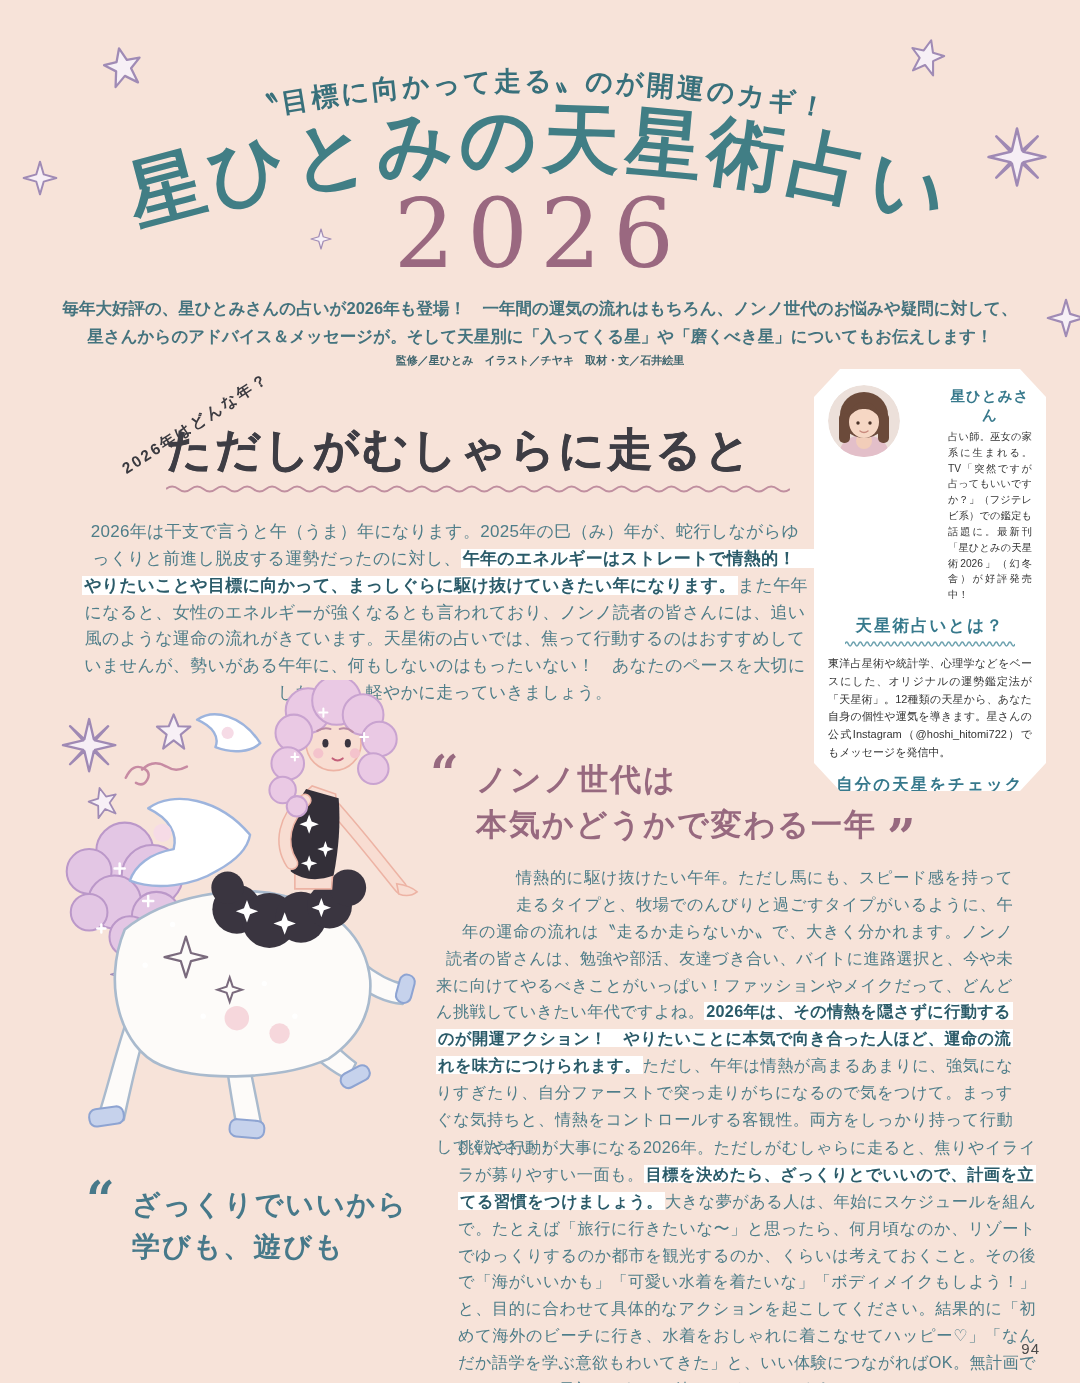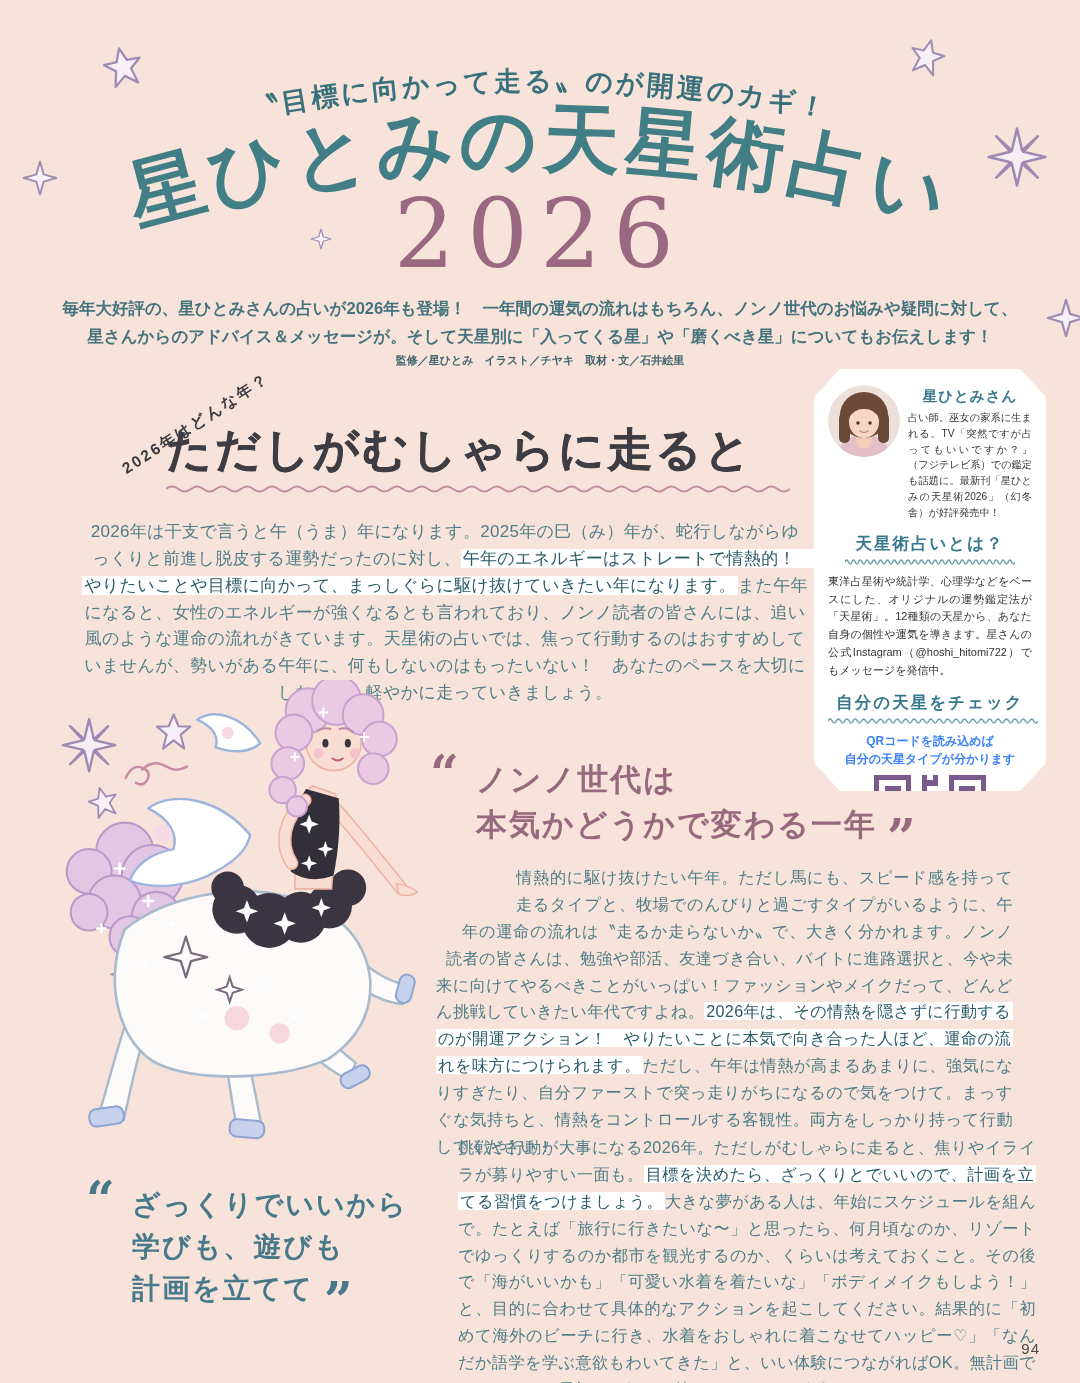--- a/index.html
+++ b/index.html
@@ -24,32 +24,32 @@
   .section-heading{position:absolute;left:166px;top:420px;margin:0;font-size:45px;font-weight:900;
           color:#3e3d44;letter-spacing:3px;-webkit-text-stroke:.6px #3e3d44;white-space:nowrap;}
   .wave{color:#6fa3b0;}
   .wave-heading{position:absolute;left:166px;top:484px;width:624px;height:10px;color:#c08fa0;}
   
   .card{position:absolute;left:814px;top:369px;width:232px;height:422px;background:#fff;box-sizing:border-box;
         padding:16px 14px 0 14px;
         clip-path:polygon(26px 0,calc(100% - 26px) 0,100% 28px,100% calc(100% - 28px),calc(100% - 26px) 100%,26px 100%,0 calc(100% - 28px),0 28px);}
   .profile-row{display:flex;gap:8px;}
   .avatar{width:72px;height:72px;border-radius:50%;overflow:hidden;flex:none;}
-  .profile-col{flex:1;min-width:0;}
+  .profile-col{flex:1;min-width:0;margin-left:40px;}
   .profile-name{color:#37798c;font-size:14.5px;font-weight:800;text-align:center;letter-spacing:1px;margin:2px 0 4px;}
   .profile-bio{margin:0;font-size:10.2px;line-height:1.55;color:#333;text-align:justify;}
   .card-heading{color:#37798c;font-size:16.5px;font-weight:800;text-align:center;letter-spacing:2px;margin:12px 0 0;}
   .wave-teal{width:170px;height:8px;margin:3px auto 7px;}
   .card-body{margin:0;font-size:11px;line-height:1.62;color:#333;text-align:justify;}
   .qr-caption{margin:5px 0 0;font-size:12px;font-weight:700;color:#3b82f6;text-align:center;line-height:1.5;}
   .qr{width:112px;height:112px;margin:7px auto 0;}
   
   .para{margin:0;color:#4e7d89;font-weight:500;letter-spacing:.3px;}
   .para1{position:absolute;left:82px;top:519px;width:726px;text-align:center;font-size:17px;line-height:1.58;}
-  .hl{background:#fff;color:#2b5b69;font-weight:400;padding:0 2px;
+  .hl{background:#fff;color:#2b5b69;font-weight:700;padding:0 2px;
       -webkit-box-decoration-break:clone;box-decoration-break:clone;margin-top:40px;}
   .para2{position:absolute;left:436px;top:864px;width:577px;text-align:justify;font-size:16.2px;line-height:1.66;}
   .stair{float:left;clear:left;height:27px;}
   .s1{width:80px}.s2{width:26px}.s3{width:10px}
   .para3{position:absolute;left:458px;top:1134px;width:578px;text-align:justify;font-size:16.2px;line-height:1.66;}
   
   .quote{position:absolute;font-weight:800;white-space:nowrap;}
   .quote1{left:430px;top:758px;color:#97697f;font-size:31px;letter-spacing:2px;line-height:1.45;padding-left:46px;}
   .quote2{left:86px;top:1184px;color:#47798a;font-size:28px;letter-spacing:2px;line-height:1.5;padding-left:46px;}
   .qmark{font-family:"DejaVu Serif","Liberation Serif",serif;font-weight:700;line-height:0;}
@@ -475,19 +475,18 @@
     <div>ノンノ世代は</div>
     <div class="q-indent"><span>本気かどうかで変わる一年</span><span class="qmark close">”</span></div>
   </div>
 
   <p class="para para2"><span class="stair s1"></span><span class="stair s2"></span><span class="stair s3"></span><span>情熱的に駆け抜けたい午年。ただし馬にも、スピード感を持って走るタイプと、牧場でのんびりと過ごすタイプがいるように、午年の運命の流れは〝走るか走らないか〟で、大きく分かれます。ノンノ読者の皆さんは、勉強や部活、友達づき合い、バイトに進路選択と、今や未来に向けてやるべきことがいっぱい！ファッションやメイクだって、どんどん挑戦していきたい年代ですよね。</span><span class="hl">2026年は、その情熱を隠さずに行動するのが開運アクション！　やりたいことに本気で向き合った人ほど、運命の流れを味方につけられます。</span><span>ただし、午年は情熱が高まるあまりに、強気になりすぎたり、自分ファーストで突っ走りがちになるので気をつけて。まっすぐな気持ちと、情熱をコントロールする客観性。両方をしっかり持って行動してください！</span></p>
 
   <div class="quote quote2">
     <span class="qmark open">“</span>
     <div>ざっくりでいいから</div>
     <div>学びも、遊びも</div>
-    <div><span>計画を立てて</span><span class="qmark close">”</span></div>
   </div>
 
   <p class="para para3"><span>挑戦や行動が大事になる2026年。ただしがむしゃらに走ると、焦りやイライラが募りやすい一面も。</span><span class="hl">目標を決めたら、ざっくりとでいいので、計画を立てる習慣をつけましょう。</span><span>大きな夢がある人は、年始にスケジュールを組んで。たとえば「旅行に行きたいな〜」と思ったら、何月頃なのか、リゾートでゆっくりするのか都市を観光するのか、くらいは考えておくこと。その後で「海がいいかも」「可愛い水着を着たいな」「ボディメイクもしよう！」と、目的に合わせて具体的なアクションを起こしてください。結果的に「初めて海外のビーチに行き、水着をおしゃれに着こなせてハッピー♡」「なんだか語学を学ぶ意欲もわいてきた」と、いい体験につながればOK。無計画ではなく、でも最初から細かく決めすぎないのがポイントです。</span></p>
 
   <div class="pagenum">94</div>
 </div>
 
 </body></html>

